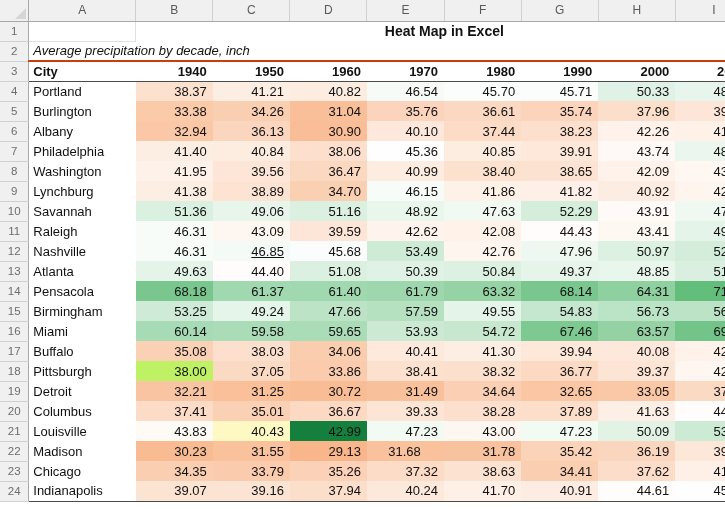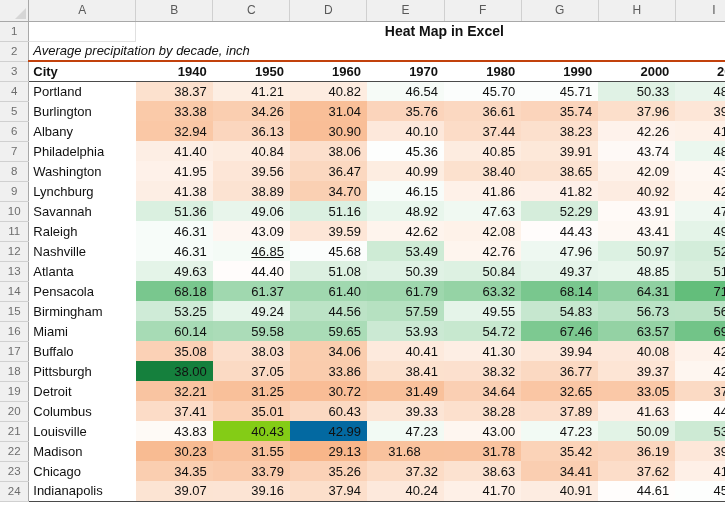--- a/index.html
+++ b/index.html
@@ -282,21 +282,21 @@
           <td class="cell num" style="background: rgb(149, 211, 165);">63.32</td>
           <td class="cell num" style="background: rgb(121, 199, 142);">68.14</td>
           <td class="cell num" style="background: rgb(143, 208, 161); margin-left: 11px;">64.31</td>
           <td class="cell num tbl-right" style="background: rgb(99, 190, 123);">71.99</td>
         </tr>
         <tr>
           <td class="rh">15</td>
           <td class="cell txt tbl-left">Birmingham</td>
           <td class="cell num" style="background: rgb(207, 235, 215);">53.25</td>
           <td class="cell num" style="background: rgb(230, 245, 234);">49.24</td>
-          <td class="cell num" style="background: rgb(188, 227, 198);">44.56</td>
+          <td class="cell num" style="background: rgb(188, 227, 198);">47.66</td>
           <td class="cell num" style="background: rgb(182, 225, 193);">57.59</td>
           <td class="cell num" style="background: rgb(229, 244, 233);">49.55</td>
           <td class="cell num" style="background: rgb(198, 231, 207);">54.83</td>
           <td class="cell num" style="background: rgb(187, 227, 198);">56.73</td>
           <td class="cell num tbl-right" style="background: rgb(188, 227, 198);">56.58</td>
         </tr>
         <tr>
           <td class="rh">16</td>
           <td class="cell txt tbl-left">Miami</td>
           <td class="cell num" style="background: rgb(167, 219, 181);">60.14</td>
@@ -316,21 +316,21 @@
           <td class="cell num" style="background: rgb(250, 205, 174);">34.06</td>
           <td class="cell num" style="background: rgb(253, 234, 221);">40.41</td>
           <td class="cell num" style="background: rgb(253, 238, 228);">41.30</td>
           <td class="cell num" style="background: rgb(253, 232, 218);">39.94</td>
           <td class="cell num" style="background: rgb(253, 232, 219);">40.08</td>
           <td class="cell num tbl-right" style="background: rgb(254, 242, 234);">42.15</td>
         </tr>
         <tr>
           <td class="rh">18</td>
           <td class="cell txt tbl-left">Pittsburgh</td>
-          <td class="cell num" style="background: #15803d;">38.00</td>
+          <td class="cell num" style="background: #bef264;">38.00</td>
           <td class="cell num" style="background: rgb(251, 218, 196);">37.05</td>
           <td class="cell num" style="background: rgb(250, 204, 173);">33.86</td>
           <td class="cell num" style="background: rgb(252, 225, 206);">38.41</td>
           <td class="cell num" style="background: rgb(252, 224, 206);">38.32</td>
           <td class="cell num" style="background: rgb(251, 217, 194);">36.77</td>
           <td class="cell num" style="background: rgb(253, 229, 213);">39.37</td>
           <td class="cell num tbl-right" style="background: rgb(254, 246, 240);">42.97</td>
         </tr>
         <tr>
           <td class="rh">19</td>
@@ -342,33 +342,33 @@
           <td class="cell num" style="background: rgb(250, 207, 179);">34.64</td>
           <td class="cell num" style="background: rgb(250, 198, 164);">32.65</td>
           <td class="cell num" style="background: rgb(250, 200, 167);">33.05</td>
           <td class="cell num tbl-right" style="background: rgb(251, 218, 196);">37.00</td>
         </tr>
         <tr>
           <td class="rh">20</td>
           <td class="cell txt tbl-left">Columbus</td>
           <td class="cell num" style="background: rgb(252, 220, 199);">37.41</td>
           <td class="cell num" style="background: rgb(251, 209, 181);">35.01</td>
-          <td class="cell num" style="background: rgb(251, 217, 194);">60.43</td>
+          <td class="cell num" style="background: rgb(251, 217, 194);">36.67</td>
           <td class="cell num" style="background: rgb(252, 229, 213);">39.33</td>
           <td class="cell num" style="background: rgb(252, 224, 205);">38.28</td>
           <td class="cell num" style="background: rgb(252, 222, 203);">37.89</td>
           <td class="cell num" style="background: rgb(254, 239, 230);">41.63</td>
           <td class="cell num tbl-right" style="background: rgb(255, 253, 251);">44.49</td>
         </tr>
         <tr>
           <td class="rh">21</td>
           <td class="cell txt tbl-left">Louisville</td>
           <td class="cell num" style="background: rgb(254, 250, 246);">43.83</td>
-          <td class="cell num" style="background: #84cc16; padding-left: 12px;">40.43</td>
-          <td class="cell num" style="background: #0369a1;">42.99</td>
+          <td class="cell num" style="background: #fef9c3; padding-left: 12px;">40.43</td>
+          <td class="cell num" style="background: #15803d;">42.99</td>
           <td class="cell num" style="background: rgb(242, 250, 244);">47.23</td>
           <td class="cell num" style="background: rgb(254, 246, 240);">43.00</td>
           <td class="cell num" style="background: rgb(242, 250, 244);">47.23</td>
           <td class="cell num" style="background: rgb(226, 243, 230);">50.09</td>
           <td class="cell num tbl-right" style="background: rgb(205, 234, 212);">53.69</td>
         </tr>
         <tr>
           <td class="rh">22</td>
           <td class="cell txt tbl-left">Madison</td>
           <td class="cell num" style="background: rgb(248, 187, 146);">30.23</td>

